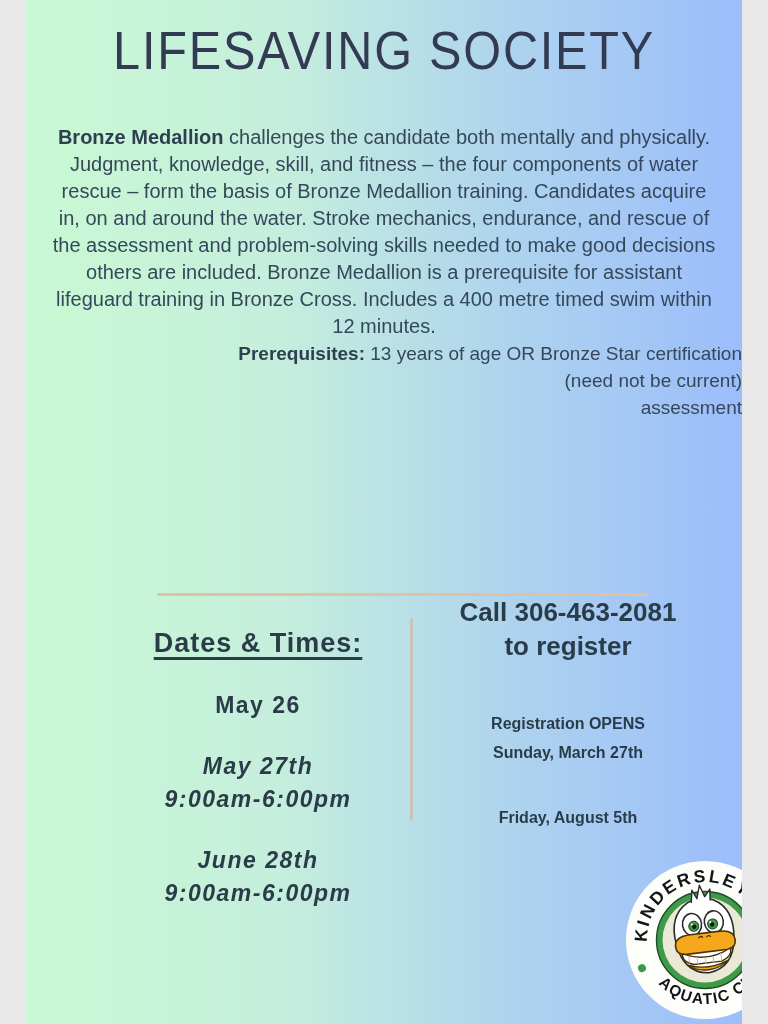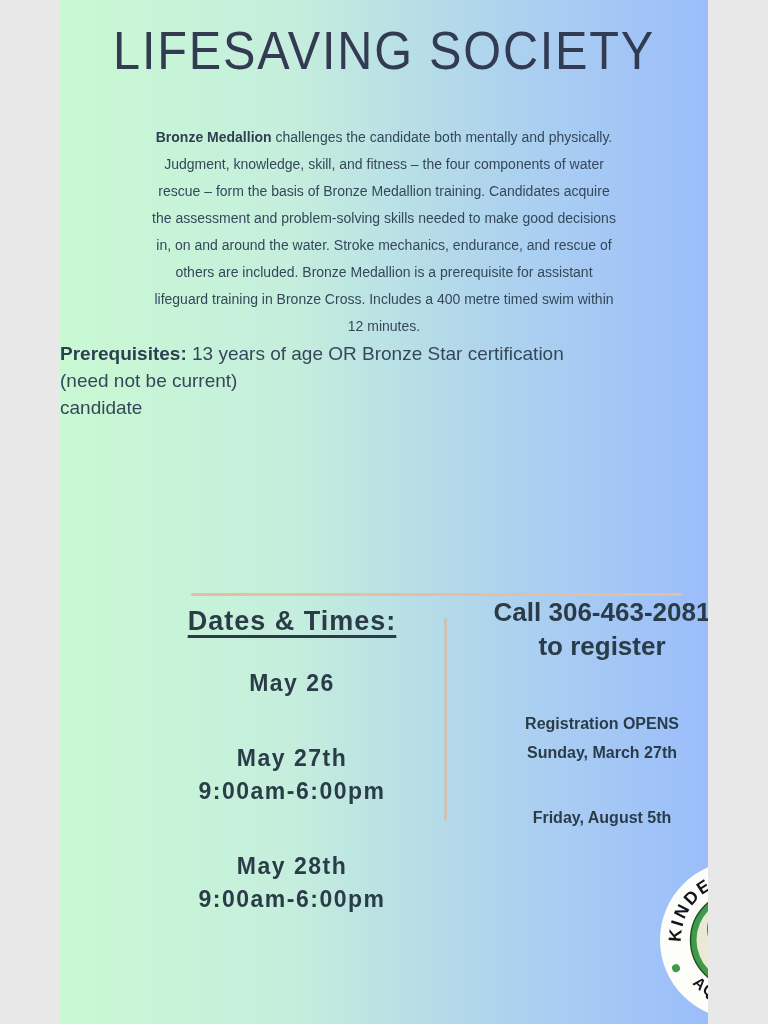--- a/index.html
+++ b/index.html
@@ -1,54 +1,54 @@
 <!DOCTYPE html>
 <html><head>
 <meta charset="utf-8">
 <style>
   * { margin:0; padding:0; box-sizing:border-box; }
   html,body { background:#e8e8e8; }
   .poster {
     position:relative;
-    width:648px; height:1024px;
+    width:716px; height:1024px;
     margin:0 auto;
     background:linear-gradient(90deg,#c9f9d3 0%, #c5eedd 36%, #aed3ee 68%, #9bbdfb 100%);
     font-family:"Liberation Sans", sans-serif;
     color:#35485a;
     overflow:hidden;
   }
   
   .header { text-align:center; padding-top:22px; color:#333b52; }
   .society-line { font-size:54px; letter-spacing:2px; line-height:56px; }
   .society-line .squeeze { display:inline-block; transform:scaleX(.9); transform-origin:center; }
   .main-title { margin-top:8px; font-size:78px; line-height:66px; }
   .main-title .title-line { display:block; }
   .main-title .squeeze { display:inline-block; transform:scaleX(.93); transform-origin:center; }
   
-  .intro { margin-top:46px; text-align:center; font-size:14px; line-height:27px; color:#35485a; }
+  .intro { margin-top:46px; text-align:center; font-size:20px; line-height:27px; color:#35485a; }
   .intro-line { white-space:nowrap; }
   .intro b, .meta-line b { color:#2e3f50; }
-  .meta-line { text-align:left; font-size:19px; line-height:27px; white-space:nowrap; }
+  .meta-line { text-align:right; font-size:19px; line-height:27px; white-space:nowrap; }
   
   .divider-h {
     position:absolute; left:131px; top:593px; width:491px; height:3px;
     background:#e5bfa2; border-radius:2px;
   }
   .divider-v {
     position:absolute; left:384px; top:618px; width:3px; height:203px;
     background:#c9c3ba; border-radius:2px;
   }
   
-  .col-left { position:absolute; top:606px; left:78px; width:308px; text-align:center; color:#2b3c49; }
+  .col-left { position:absolute; top:628px; left:78px; width:308px; text-align:center; color:#2b3c49; }
   .dates-heading {
     font-size:27px; font-weight:bold; letter-spacing:1px;
     text-decoration:underline; text-decoration-thickness:3px; text-underline-offset:5px;
   }
   .session { margin-top:30px; }
-  .session + .session { margin-top:42px; }
+  .session + .session { margin-top:28px;font-style:italic; }
   .session-date, .session-time { font-size:23px; font-weight:bold; letter-spacing:1.5px; line-height:33px; }
   .col-right { position:absolute; top:595px; left:398px; width:288px; text-align:center; color:#2b3c49; }
   .call-line { font-size:26px; font-weight:bold; line-height:34px; }
   .reg-block { margin-top:46px; }
   .reg-block + .reg-block { margin-top:36px; }
   .reg-line { font-size:16px; font-weight:bold; line-height:29px; }
   
   .logo-wrap { position:absolute; left:593px; top:854px; width:172px; height:172px; }
   .logo-wrap svg { display:block; width:100%; height:100%; }
 </style>
@@ -60,45 +60,45 @@
   <div class="header">
     <div class="society-line">
       <span class="squeeze">LIFESAVING SOCIETY</span>
     </div>
   </div>
 
   <div class="intro">
     <div class="intro-line"><b>Bronze Medallion</b> <span>challenges the candidate both mentally and physically.</span></div>
     <div class="intro-line">Judgment, knowledge, skill, and fitness – the four components of water</div>
     <div class="intro-line">rescue – form the basis of Bronze Medallion training. Candidates acquire</div>
+    <div class="intro-line">in, on and around the water. Stroke mechanics, endurance, and rescue of</div>
     <div class="intro-line">the assessment and problem-solving skills needed to make good decisions</div>
-    <div class="intro-line">in, on and around the water. Stroke mechanics, endurance, and rescue of</div>
     <div class="intro-line">others are included. Bronze Medallion is a prerequisite for assistant</div>
     <div class="intro-line">lifeguard training in Bronze Cross. Includes a 400 metre timed swim within</div>
     <div class="intro-line">12 minutes.</div>
   </div>
 
   <div class="meta-line"><b>Prerequisites:</b> <span>13 years of age OR Bronze Star certification</span></div>
   <div class="meta-line">(need not be current)</div>
-  <div class="meta-line">candidate</div>
+  <div class="meta-line">assessment</div>
 
   <div class="divider-h"></div>
   <div class="divider-v"></div>
 
   <div class="col-left">
     <div class="dates-heading">Dates &amp; Times:</div>
     <div class="session">
       <div class="session-date">May 26</div>
     </div>
     <div class="session">
       <div class="session-date">May 27th</div>
       <div class="session-time">9:00am-6:00pm</div>
     </div>
     <div class="session">
-      <div class="session-date">May 28th</div>
+      <div class="session-date">June 28th</div>
       <div class="session-time">9:00am-6:00pm</div>
     </div>
   </div>
 
   <div class="col-right">
     <div>
       <div class="call-line">Call 306-463-2081</div>
       <div class="call-line">to register</div>
     </div>
     <div class="reg-block">

